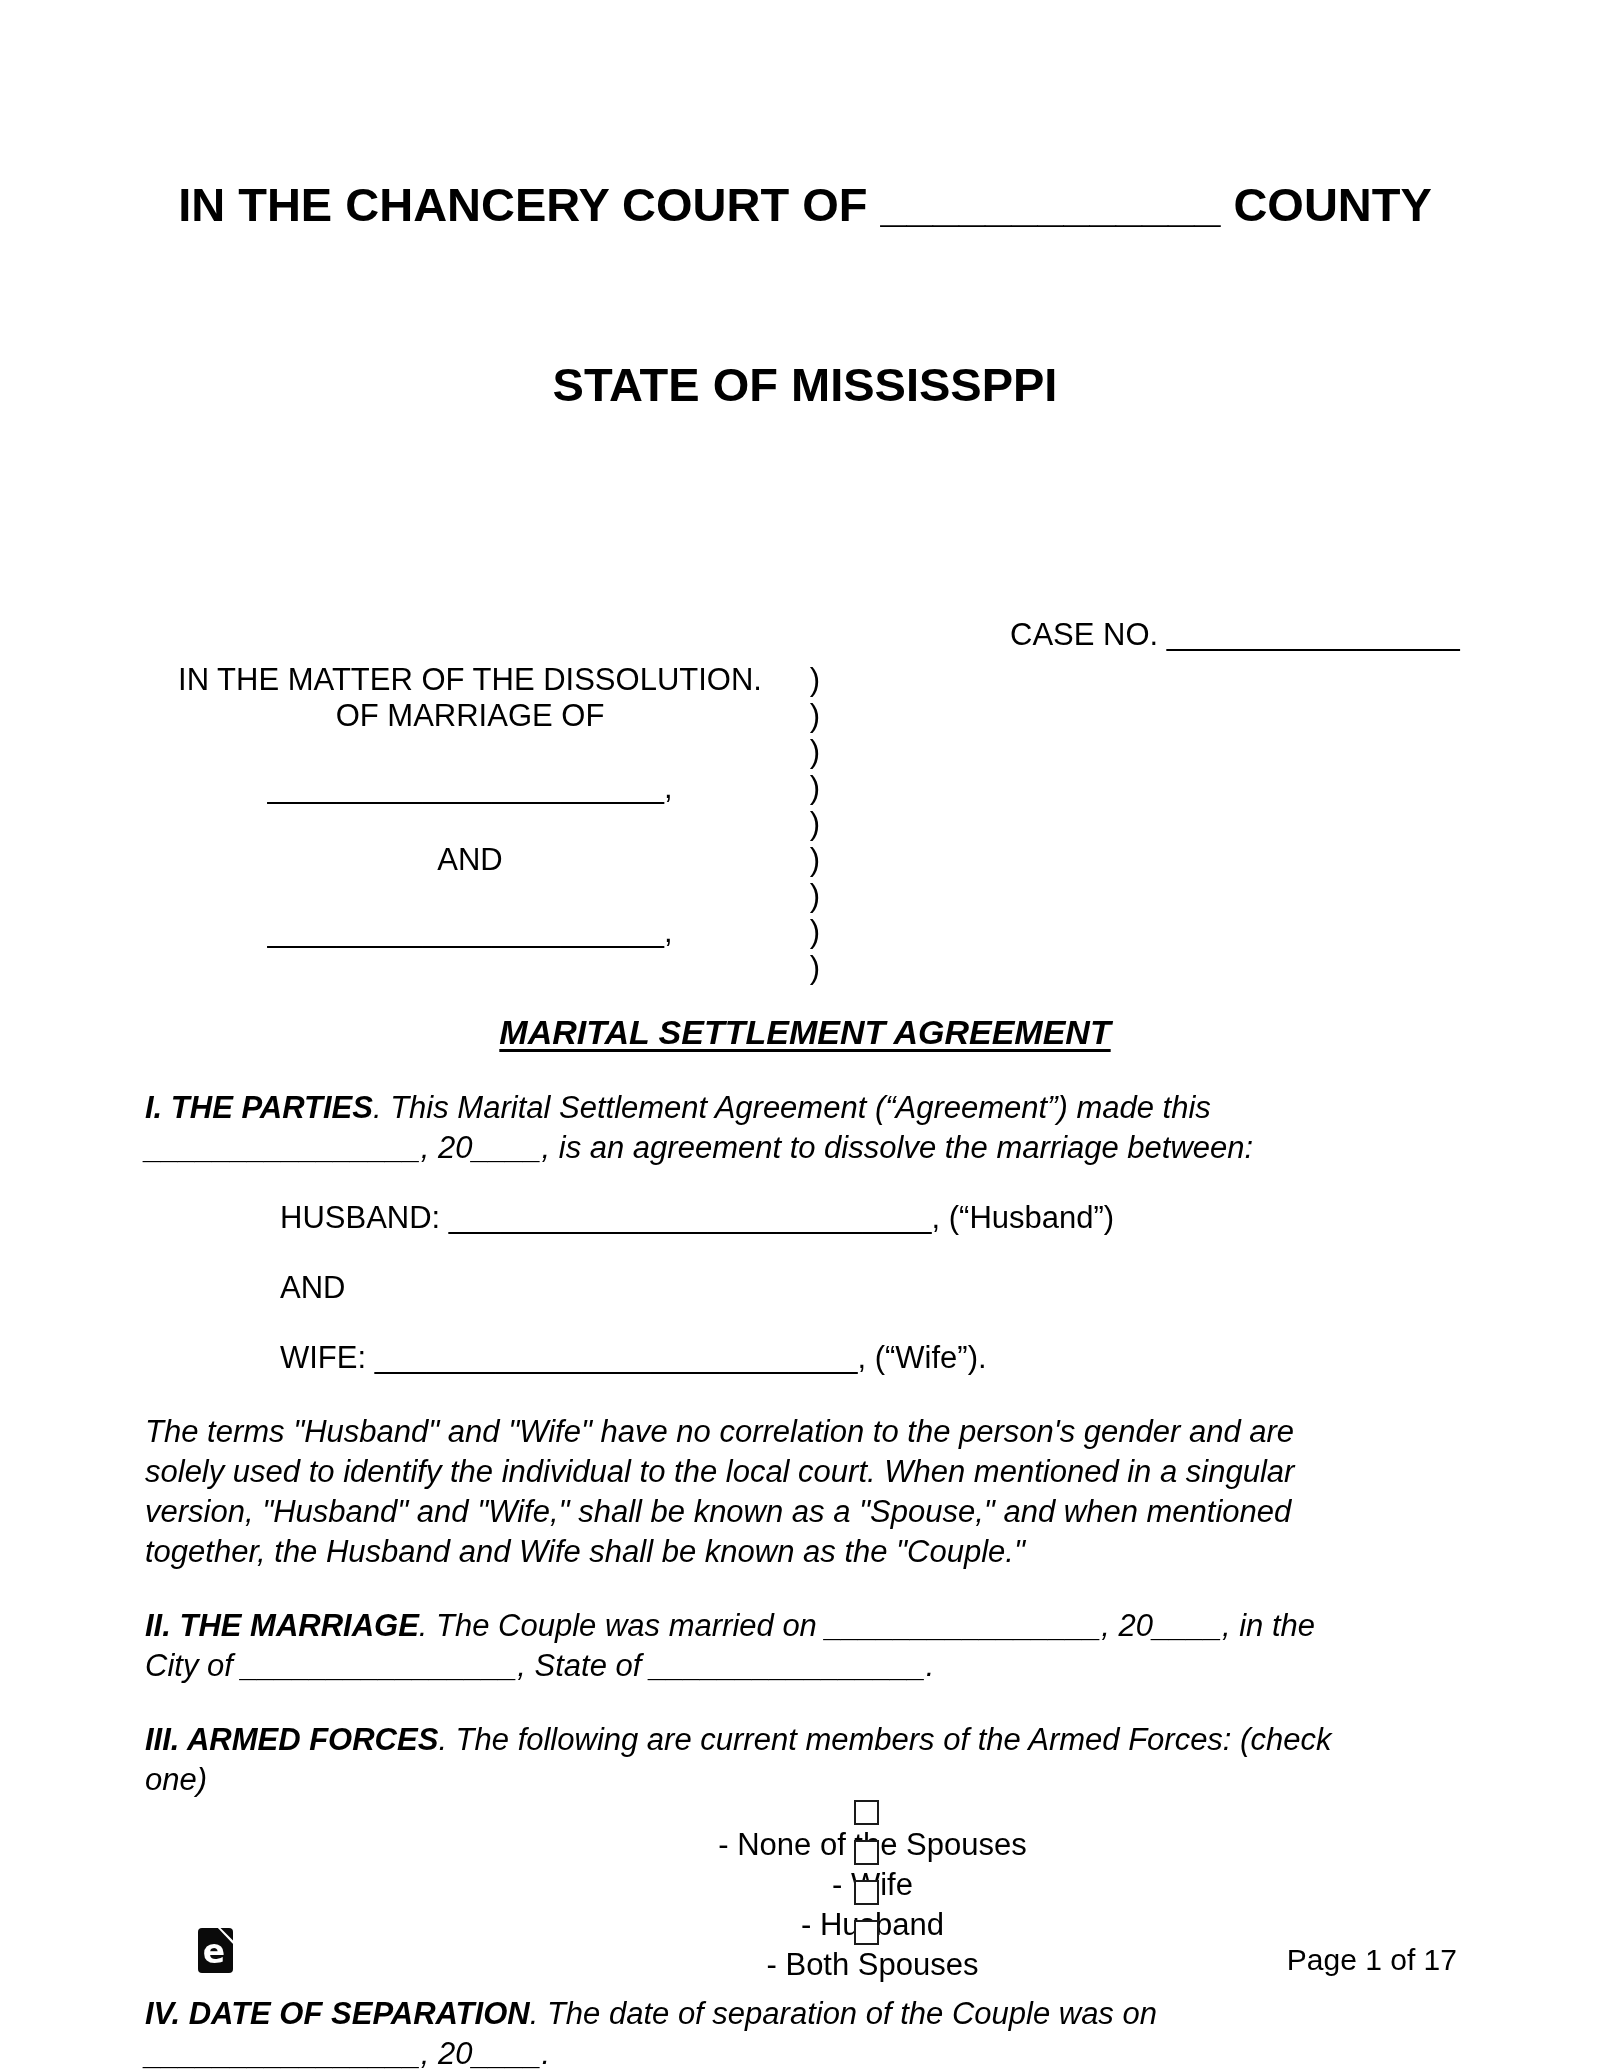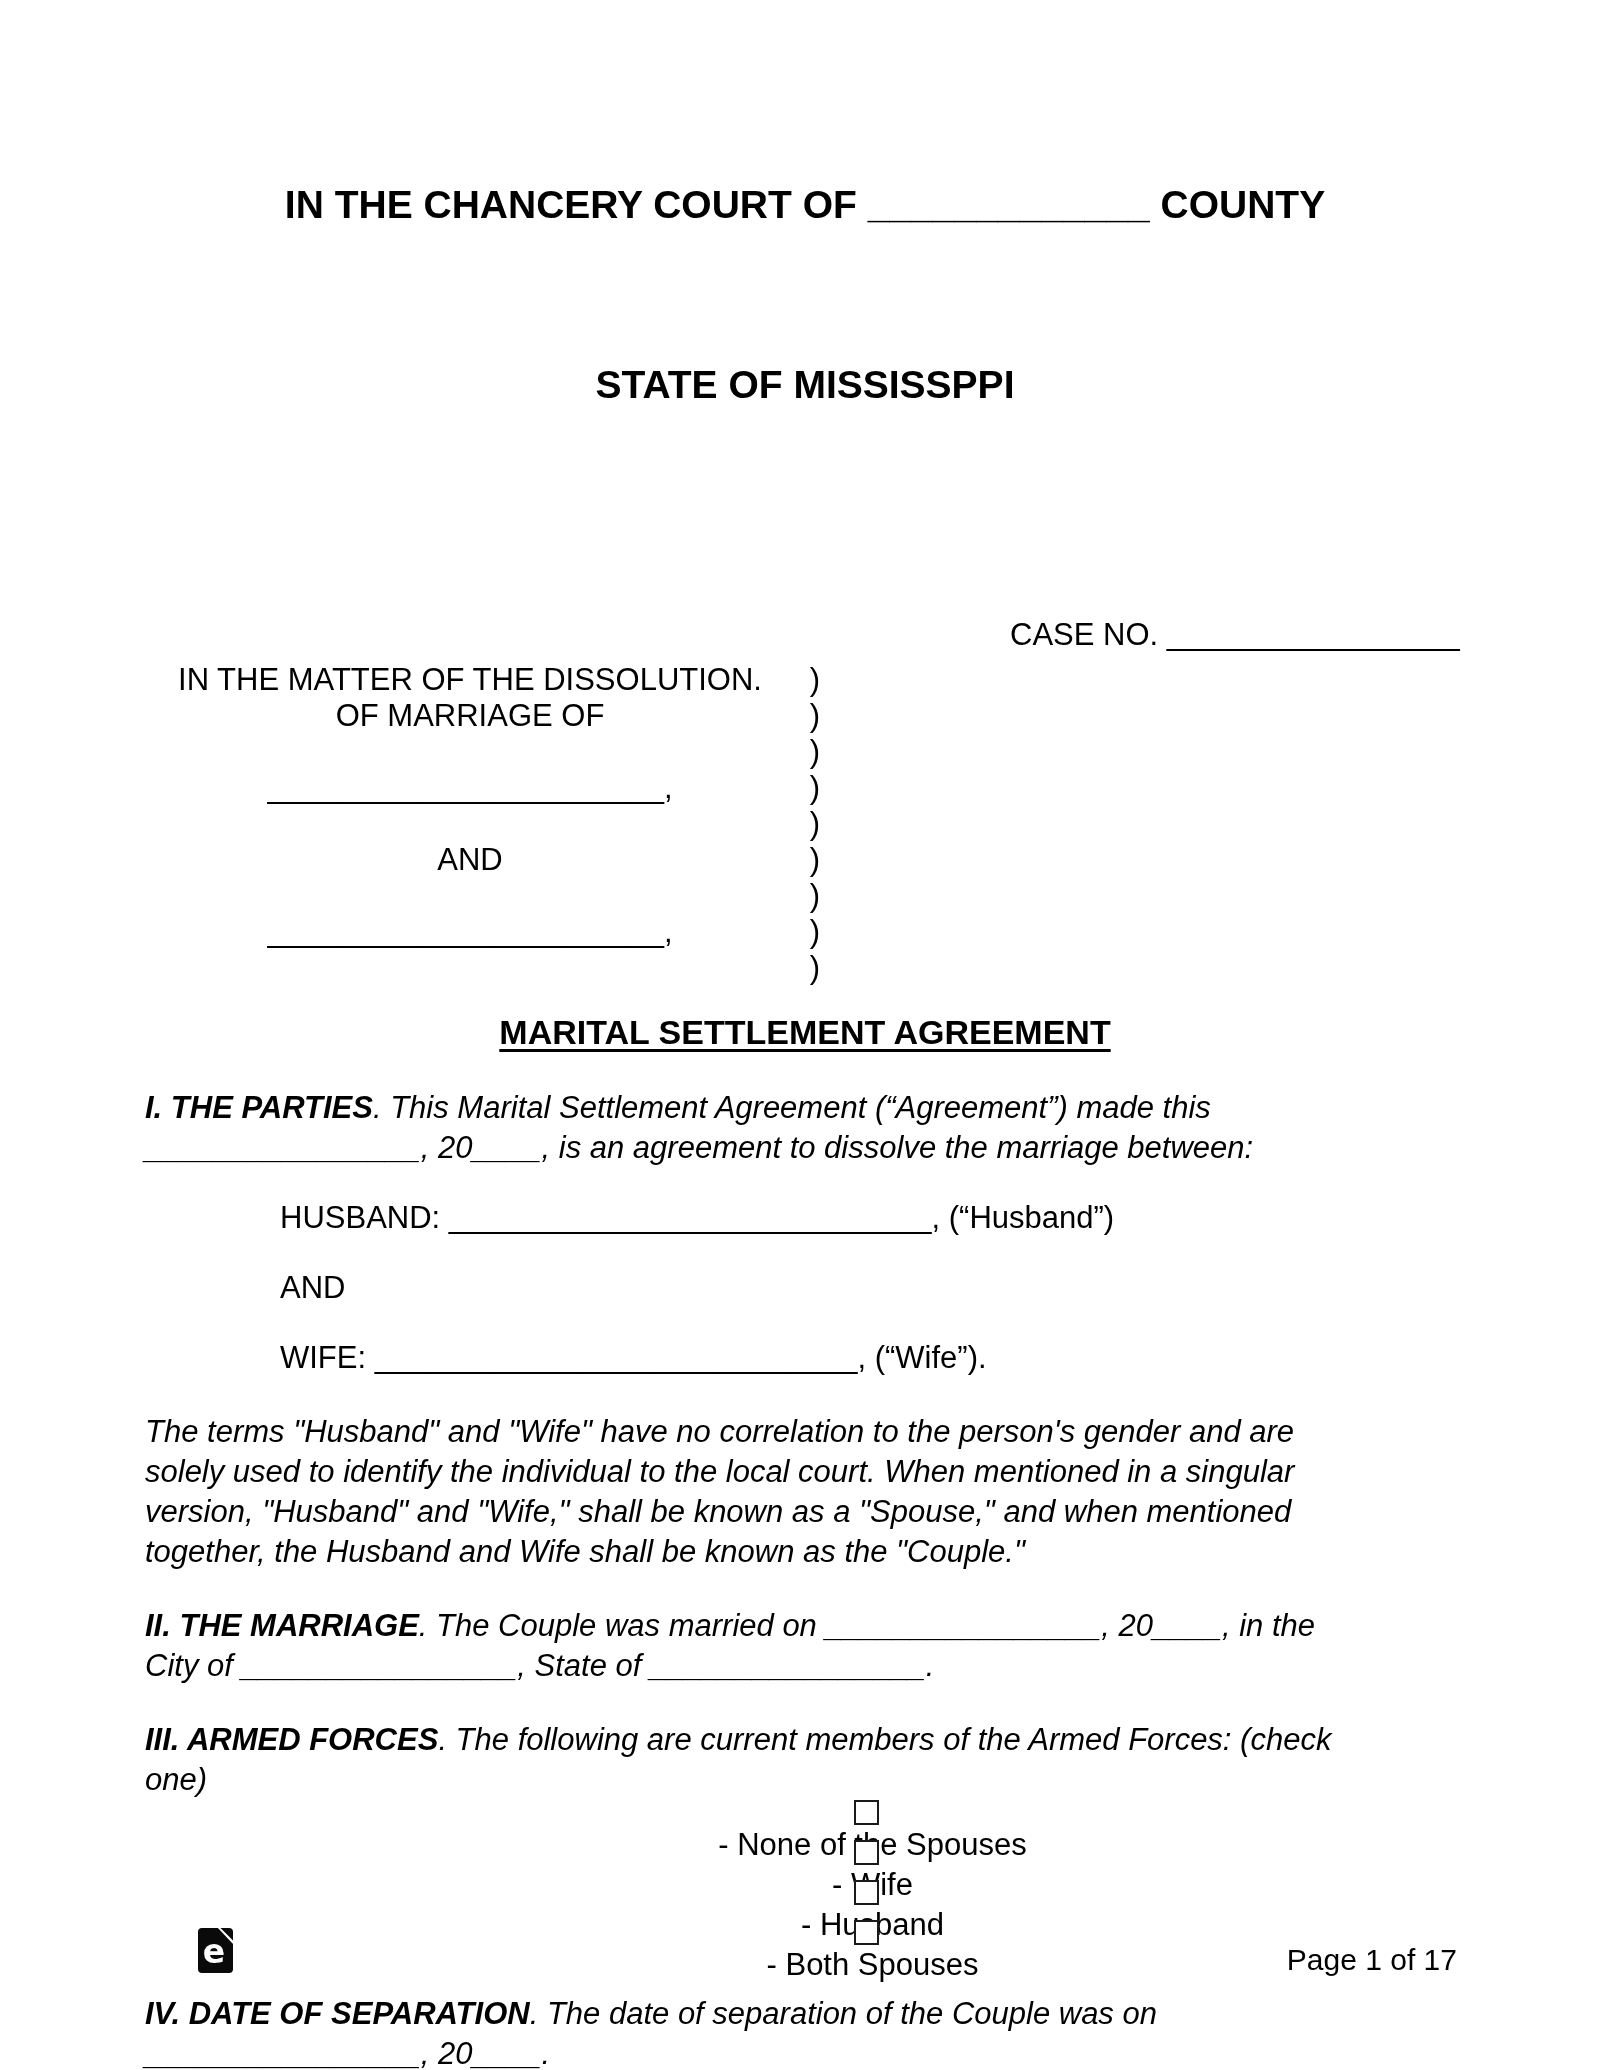--- a/index.html
+++ b/index.html
@@ -13,21 +13,21 @@
     font-family: "Liberation Sans", "DejaVu Sans", sans-serif;
     font-size: 31px;
     line-height: 40px;
     box-sizing: border-box;
     padding: 55px 135px 0 145px;
     overflow: hidden;
   }
   .court-header {
     text-align: center;
     font-weight: bold;
-    font-size: 39px;
+    font-size: 47px;
     line-height: 60px;
     white-space: pre;
   }
   .case-no {
     margin-left: 865px;
     margin-top: 80px;
     white-space: pre;
     height: 40px;
   }
   .caption { display: flex; margin-top: 7px; text-align: center; }
@@ -36,20 +36,21 @@
   .caption-parens { width: 40px; }
   .doc-title {
     margin: 24px 0 0 0;
     text-align: center;
     font-size: 34px;
     font-weight: bold;
     text-decoration: underline;
     text-underline-offset: 5px;
     line-height: 44px;
     height: 44px;
+    font-style: italic;
   }
   .para { margin-top: 34px; font-style: italic; }
   .pline { height: 40px; line-height: 40px; white-space: pre; }
   .b { font-weight: bold; }
   .indent { margin-left: 135px; margin-top: 30px; height: 40px; white-space: pre; }
   .check-list { margin-left: 135px; }
   .check-row { display: flex; align-items: center; height: 40px; flex-direction: column; }
   .checkbox {
     width: 21px; height: 21px;
     border: 2px solid #1a1a1a;

